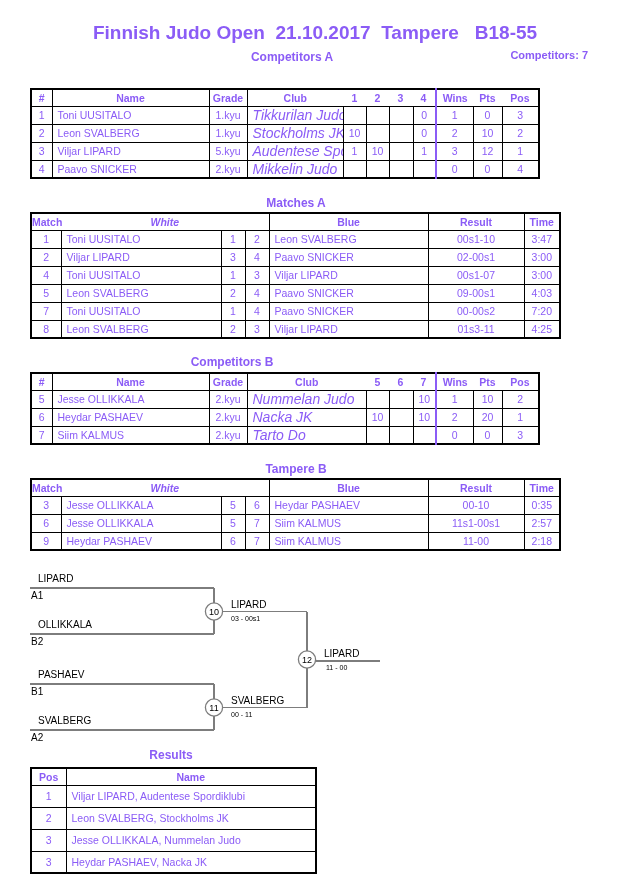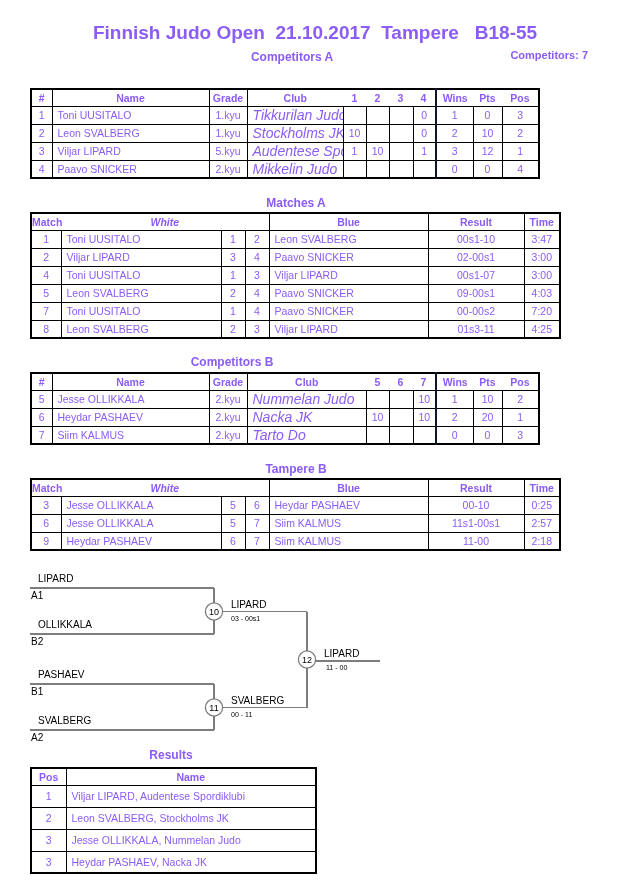--- a/index.html
+++ b/index.html
@@ -11,21 +11,21 @@
   .comp-count { position:absolute; top:49px; right:42px; font-size:11px; font-weight:bold; }
   .sec-head { position:absolute; transform:translateX(-50%); font-size:12px; font-weight:bold; white-space:nowrap; }
   table { border-collapse:collapse; table-layout:fixed; position:absolute; left:30px;
           font-size:10.5px; background:#fff; }
   td, th { border:1px solid #000; height:18px; overflow:hidden; white-space:nowrap;
            font-size:10.5px; vertical-align:middle; }
   th { font-weight:bold; height:17px; }
   table { border:2px solid #000; }
   .c { text-align:center; }
   .l { text-align:left; padding-left:5px; }
-  .sep { border-left:2px solid #0f172a; }
+  .sep { border-left:2px solid #8b5cf6; }
   .nbr { border-right:none; }
   .nbl { border-left:none; }
   .flexhdr { display:flex; font-weight:bold; }
   .flexhdr span { display:block; text-align:center; }
   .sc4 span { width:23.25px; }
   .sc3 span { width:23.33px; }
   .st3 span:nth-child(1){ width:37px; } .st3 span:nth-child(2){ width:29px; } .st3 span:nth-child(3){ width:37px; }
   .club { font-size:14px;font-style:italic; }
   #results-table td { height:22px; }
   #matches-a, #matches-b { width:529px; }
@@ -311,21 +311,21 @@
       <th class="c">Result</th>
       <th class="c">Time</th>
     </tr>
     <tr>
       <td class="c">3</td>
       <td class="l">Jesse OLLIKKALA</td>
       <td class="c">5</td>
       <td class="c">6</td>
       <td class="l">Heydar PASHAEV</td>
       <td class="c">00-10</td>
-      <td class="c">0:25</td>
+      <td class="c">0:35</td>
     </tr>
     <tr>
       <td class="c">6</td>
       <td class="l">Jesse OLLIKKALA</td>
       <td class="c">5</td>
       <td class="c">7</td>
       <td class="l">Siim KALMUS</td>
       <td class="c">11s1-00s1</td>
       <td class="c">2:57</td>
     </tr>

